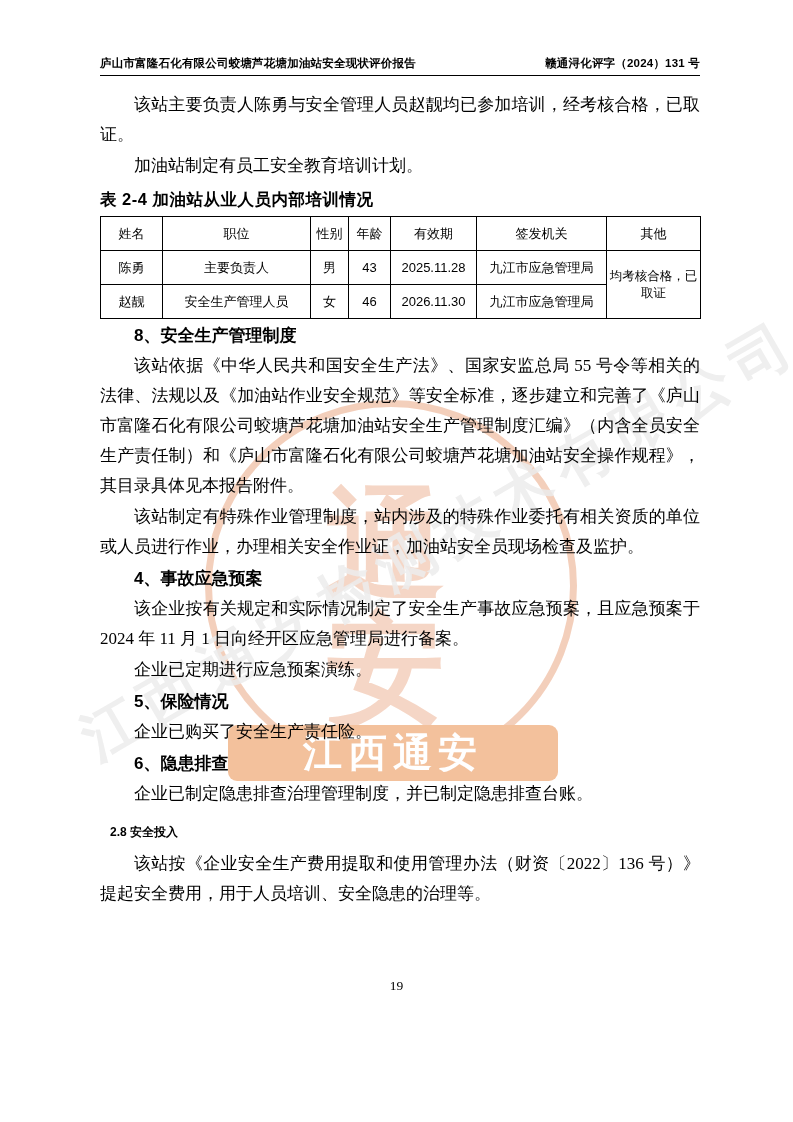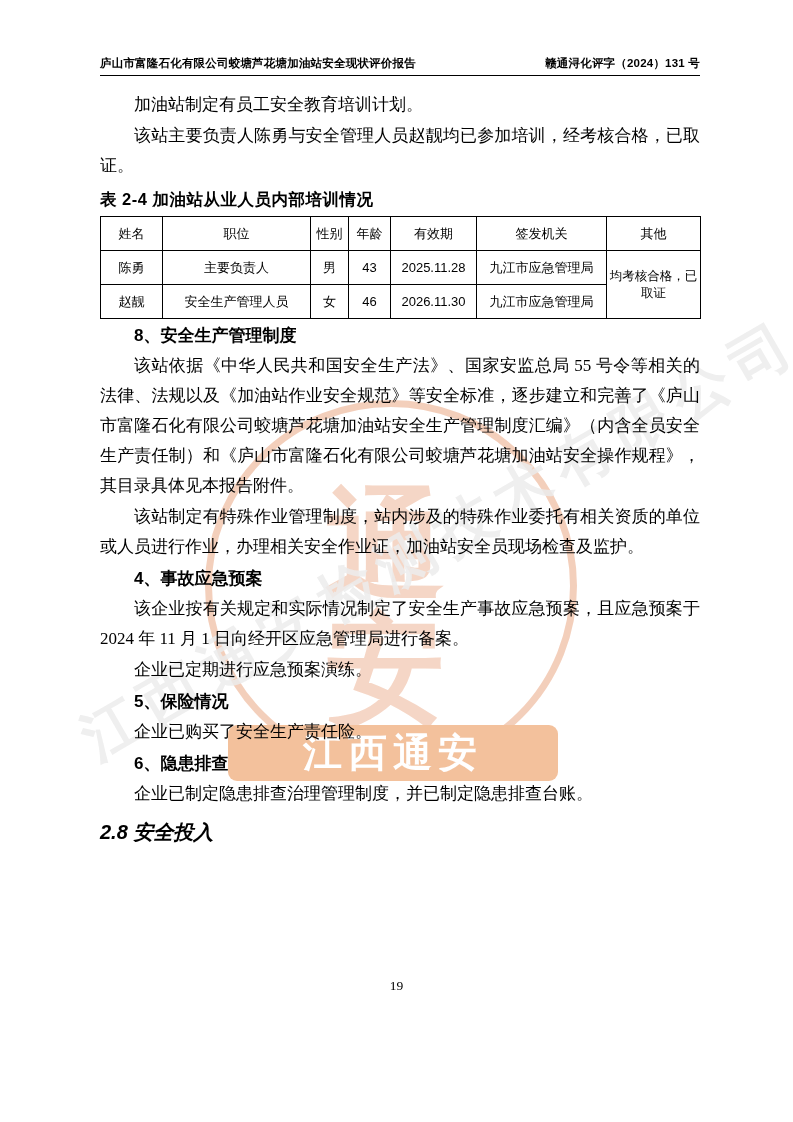--- a/index.html
+++ b/index.html
@@ -92,25 +92,24 @@
     font-family: "Liberation Sans", sans-serif;
     font-weight: bold;
     font-size: 17px;
     line-height: 30px;
     margin: 2px 0 0 0;
     text-indent: 34px;
   }
   .section-heading {
     font-family: "Liberation Sans", sans-serif;
     font-weight: bold;
-    font-size: 20px;
+    font-size: 12px;
     line-height: 34px;
-    margin: 6px 0 0 0;
+    margin: 6px 0 0 10px;
     text-indent: 0;
-    font-style: italic;
   }
   
   .page-number {
     position: absolute;
     left: 0;
     right: 0;
     top: 978px;
     text-align: center;
     font-size: 13.5px;
     font-family: "Liberation Serif", serif;
@@ -190,22 +189,22 @@
   </div>
 
   <div class="content">
 
     <div class="header">
       <div class="header-left">庐山市富隆石化有限公司蛟塘芦花塘加油站安全现状评价报告</div>
       <div class="header-right">赣通浔化评字（2024）131 号</div>
     </div>
     <div class="header-rule"></div>
 
+    <p class="body-text">该站主要负责人陈勇与安全管理人员赵靓均已参加培训，经考核合格，已取证。</p>
     <p class="body-text">加油站制定有员工安全教育培训计划。</p>
-    <p class="body-text">该站主要负责人陈勇与安全管理人员赵靓均已参加培训，经考核合格，已取证。</p>
 
     <div class="table-caption">表 2-4 加油站从业人员内部培训情况</div>
 
     <table class="data-table">
       <colgroup>
         <col style="width:62px">
         <col style="width:148px">
         <col style="width:38px">
         <col style="width:42px">
         <col style="width:86px">
@@ -252,17 +251,18 @@
     <p class="body-text">该企业按有关规定和实际情况制定了安全生产事故应急预案，且应急预案于 2024 年 11 月 1 日向经开区应急管理局进行备案。</p>
     <p class="body-text">企业已定期进行应急预案演练。</p>
 
     <div class="sub-heading">5、保险情况</div>
     <p class="body-text">企业已购买了安全生产责任险。</p>
 
     <div class="sub-heading">6、隐患排查</div>
     <p class="body-text">企业已制定隐患排查治理管理制度，并已制定隐患排查台账。</p>
 
     <div class="section-heading">2.8  安全投入</div>
+    <p class="body-text">该站按《企业安全生产费用提取和使用管理办法（财资〔2022〕136 号）》提起安全费用，用于人员培训、安全隐患的治理等。</p>
 
   </div>
 
   <div class="page-number">19</div>
 </div>
 
 </body></html>

